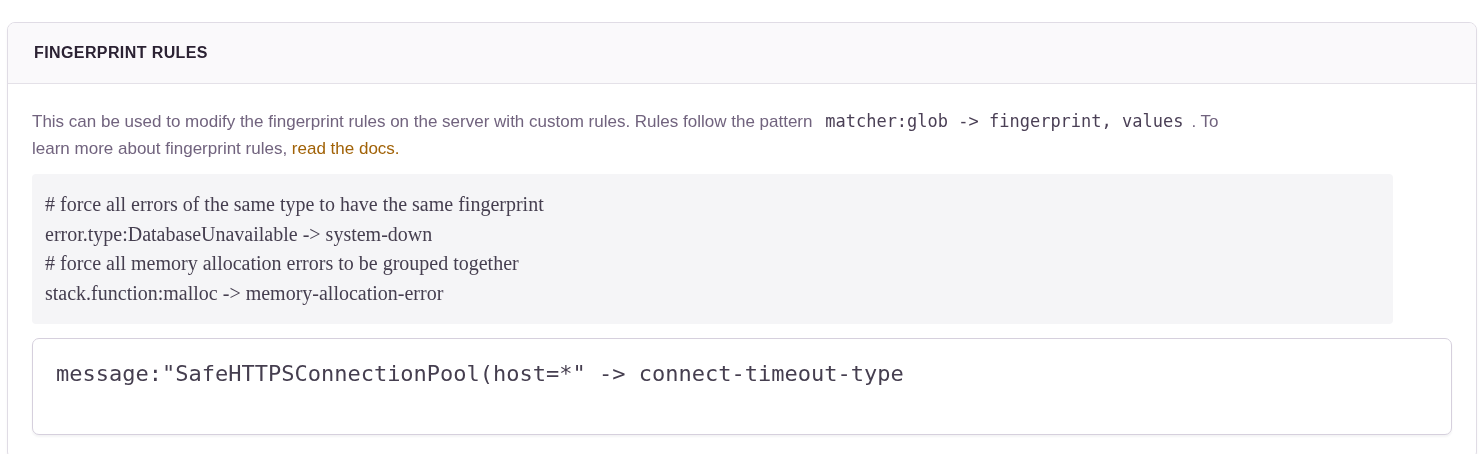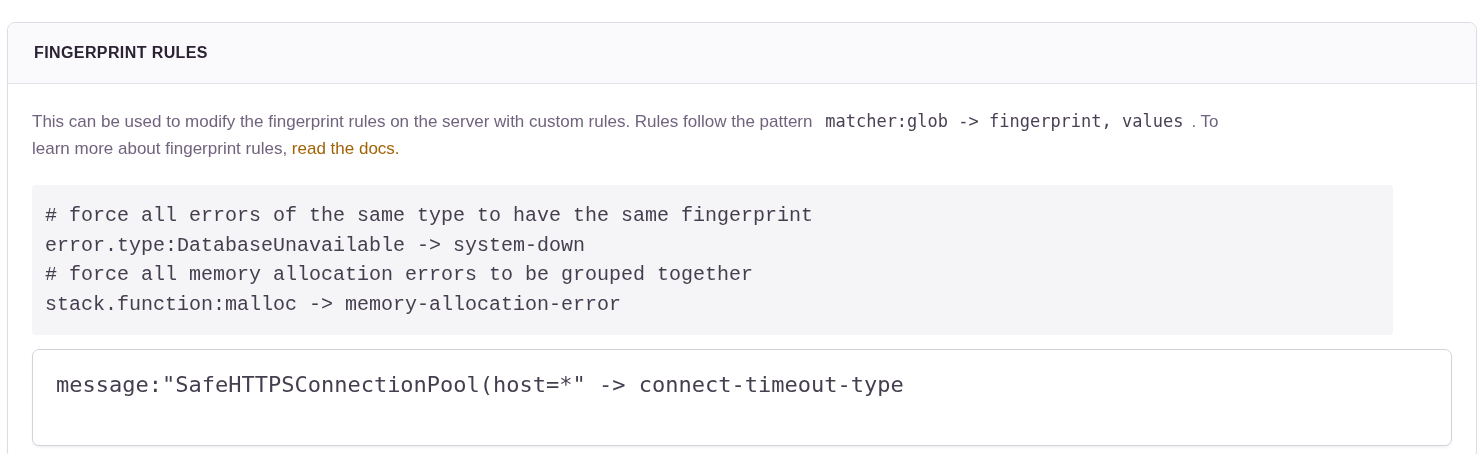--- a/index.html
+++ b/index.html
@@ -33,32 +33,32 @@
     letter-spacing: 0.4px;
     color: #2b2233;
   }
 
   .panel-body { padding: 24px 24px 26px 24px; }
 
   .description {
     font-size: 17px; line-height: 27px;
     color: #71637e;
     white-space: pre-wrap;
-    margin-bottom: 23px;
+    margin-bottom: 12px;
   }
   .inline-code {
     font-family: "DejaVu Sans Mono", "Liberation Mono", monospace;
     font-size: 17px;
     color: #4a3f55;
     padding: 0 8px;
   }
   .docs-link { color: #a16207; text-decoration: none; cursor: pointer; }
 
   .example-code {
-    font-family: Liberation Mono, monospace;
+    font-family: Liberation Serif, serif;
     font-size: 20px; line-height: 29.5px;
     color: #453e4f;
     background: #f5f5f7;
     border-radius: 4px;
     padding: 16px 14px 16px 13px;
     margin-right: 59px;
     margin-bottom: 14px;
     white-space: pre;
     overflow: hidden;
   }

